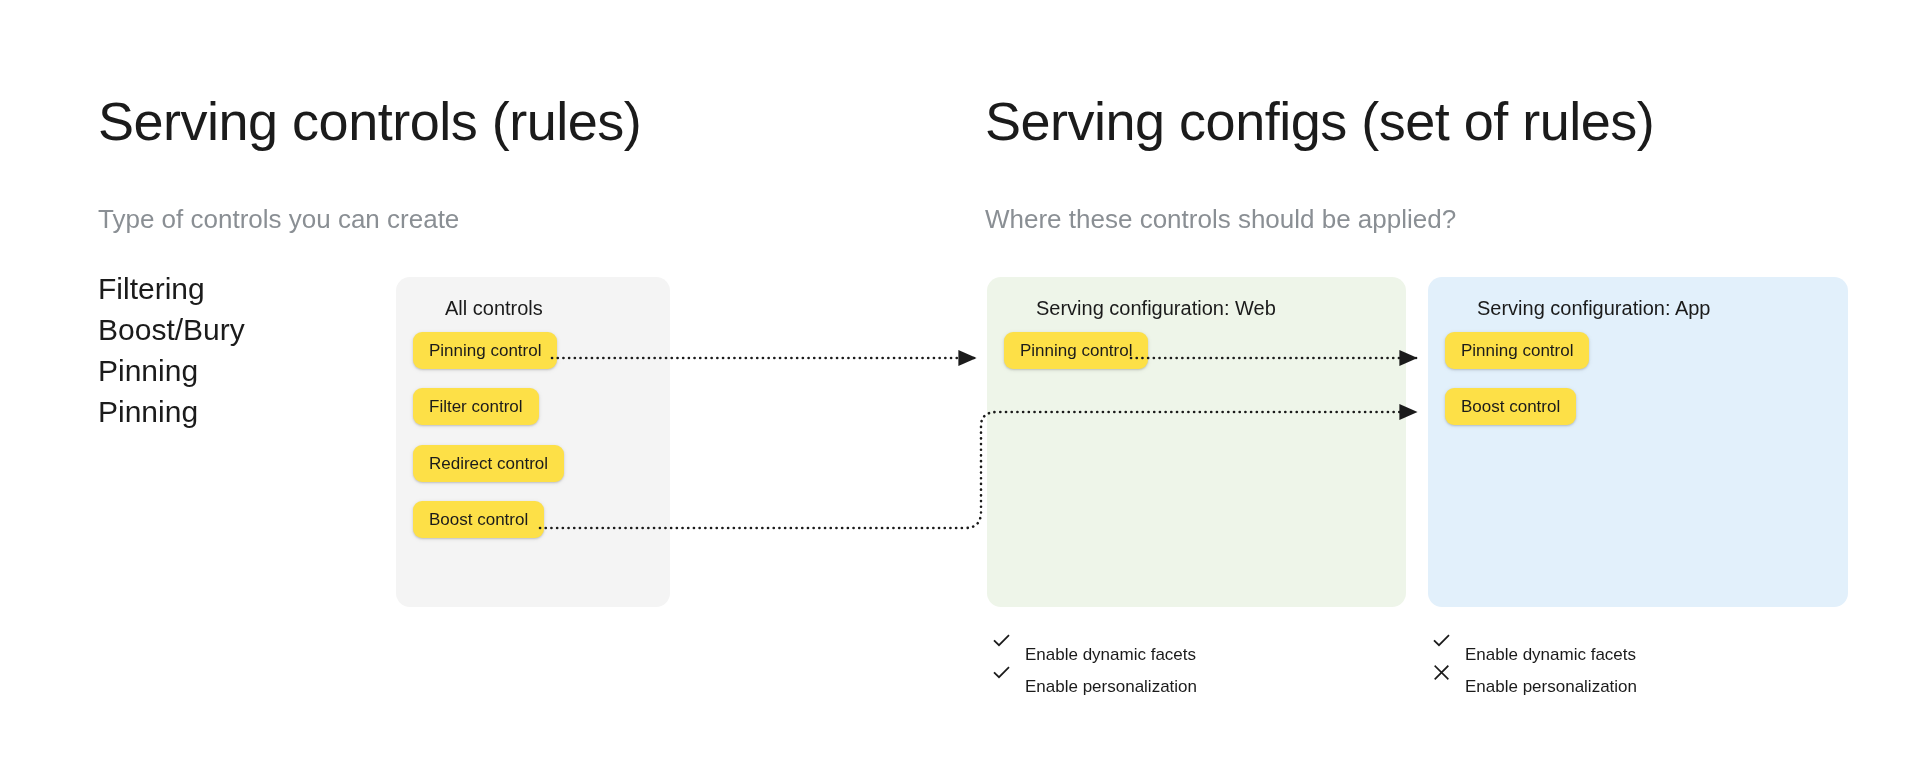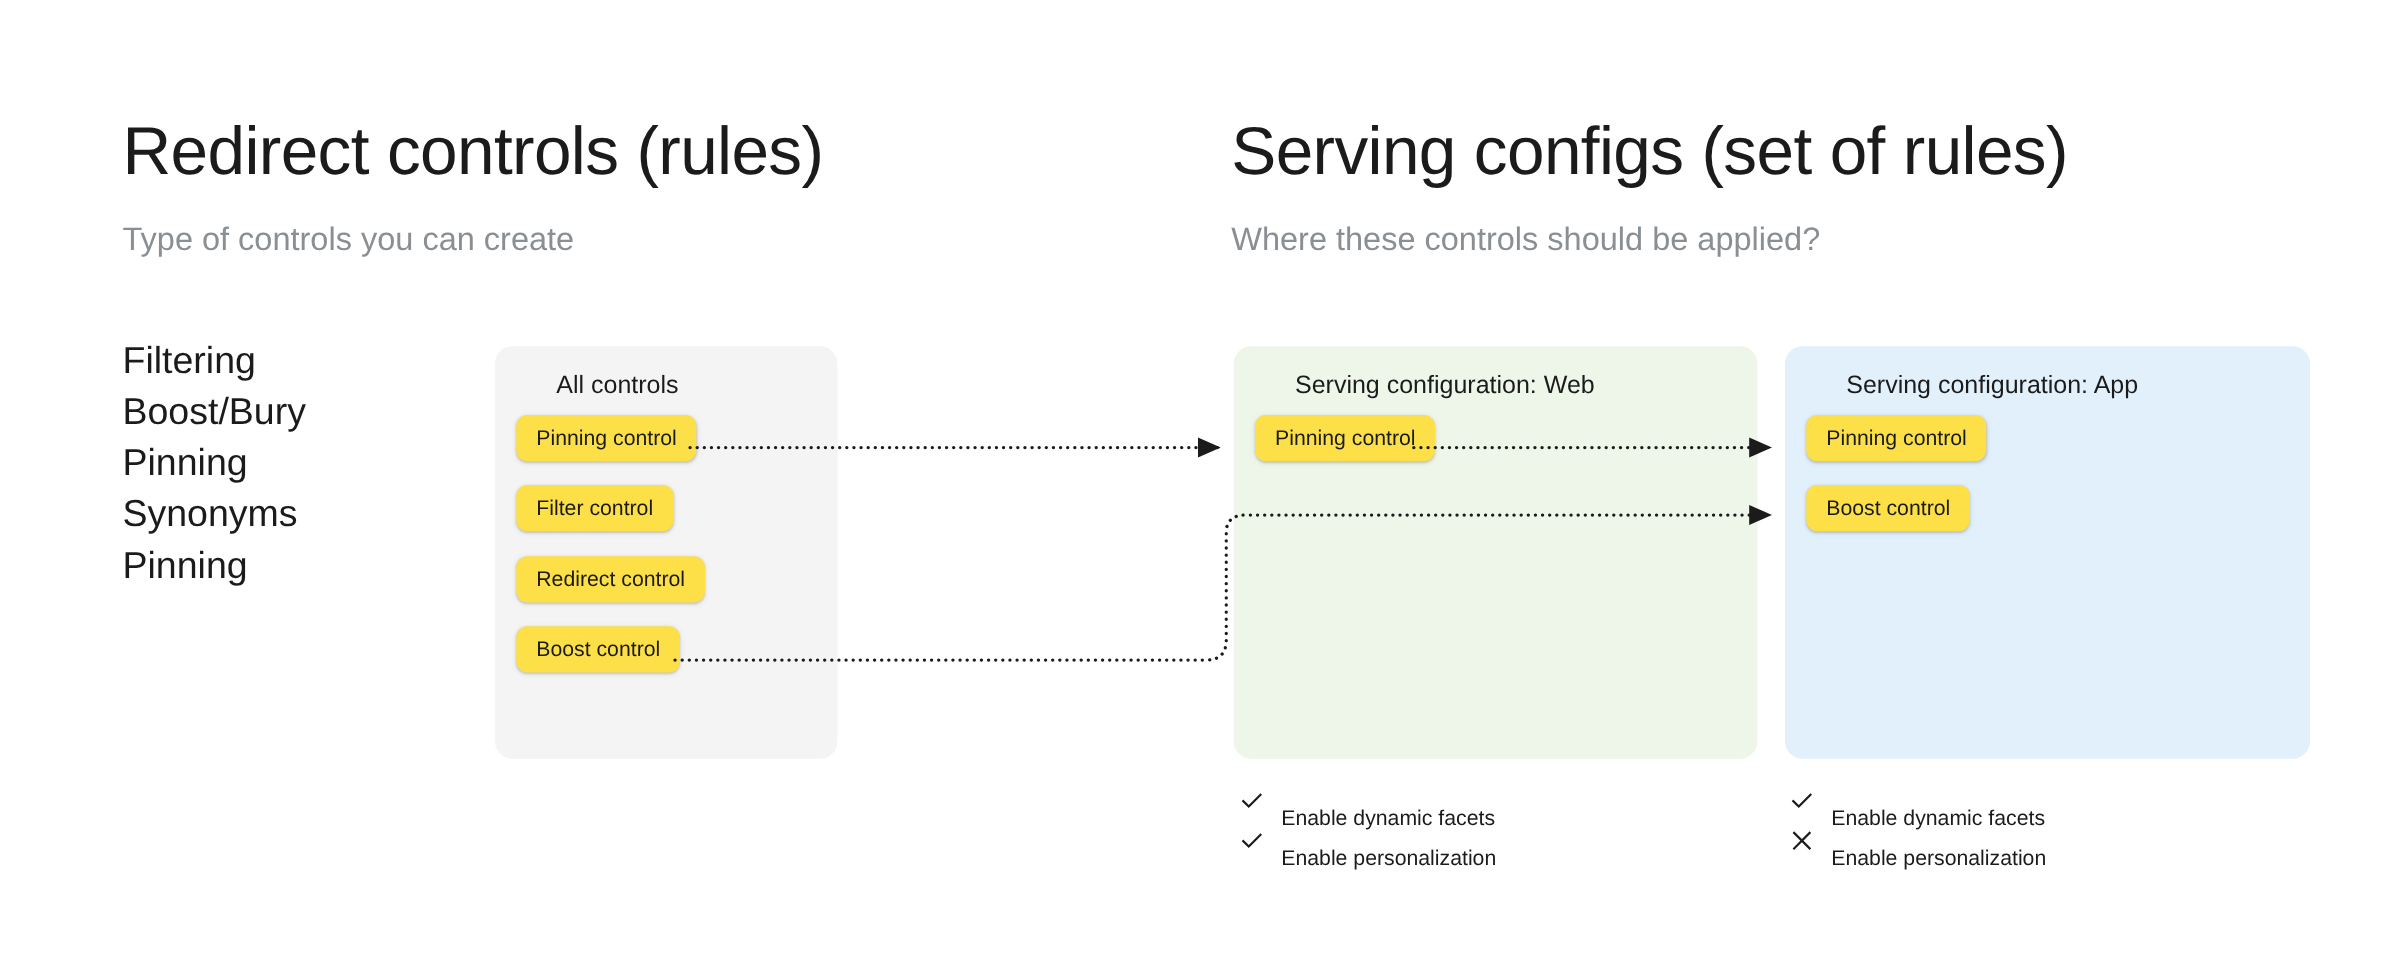--- a/index.html
+++ b/index.html
@@ -33,20 +33,21 @@
     white-space: nowrap;
     line-height: 1;
   }
   .section-sub {
     position: absolute;
     font-size: 26px;
     font-weight: 400;
     color: #8a8f94;
     white-space: nowrap;
     line-height: 1;
+    margin-top: 28px;
   }
 
   #title-left  { left: 98px; top: 94px; }
   #sub-left    { left: 98px; top: 178px; }
   #title-right { left: 985px; top: 94px; }
   #sub-right   { left: 985px; top: 178px; text-align: center; }
 
   
   .type-list {
     position: absolute;
@@ -160,28 +161,27 @@
     white-space: nowrap;
     line-height: 1;
     margin-top: 29px;
   }
 </style>
 </head>
 <body>
 
 <div class="stage">
 
-  <div class="section-title" id="title-left">Redirect controls (rules)</div>
+  <div class="section-title" id="title-left">Serving controls (rules)</div>
   <div class="section-sub" id="sub-left">Type of controls you can create</div>
 
   <div class="type-list">
     <div class="type-item">Filtering</div>
     <div class="type-item">Boost/Bury</div>
     <div class="type-item">Pinning</div>
-    <div class="type-item">Synonyms</div>
     <div class="type-item">Pinning</div>
   </div>
 
   <div class="section-title" id="title-right">Serving configs (set of rules)</div>
   <div class="section-sub" id="sub-right">Where these controls should be applied?</div>
 
   <div class="card" id="card-all">
     <div class="card-title">All controls</div>
     <div class="pill" id="pill-all-0">Pinning control</div>
     <div class="pill" id="pill-all-1">Filter control</div>

